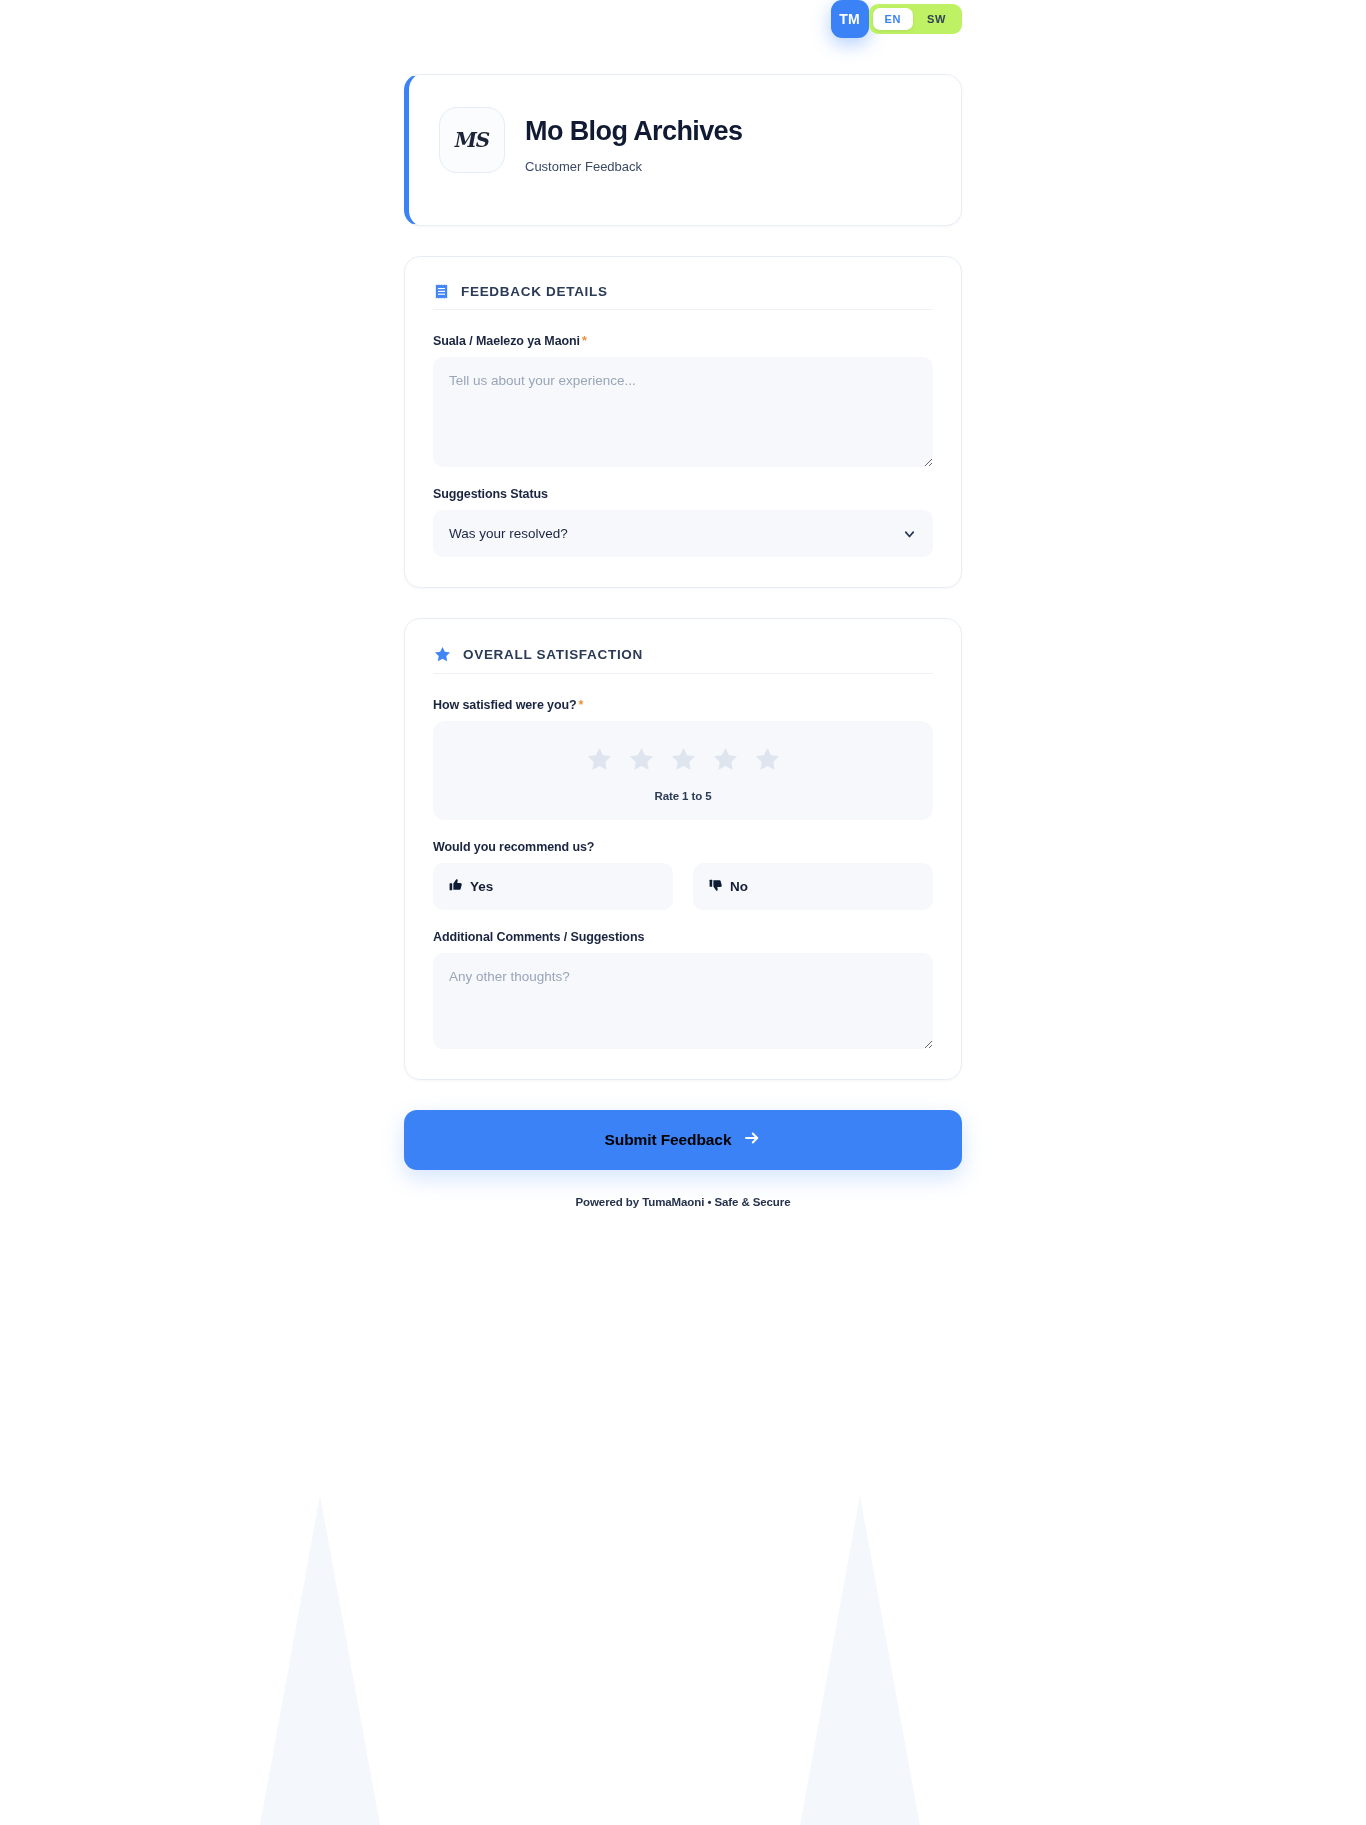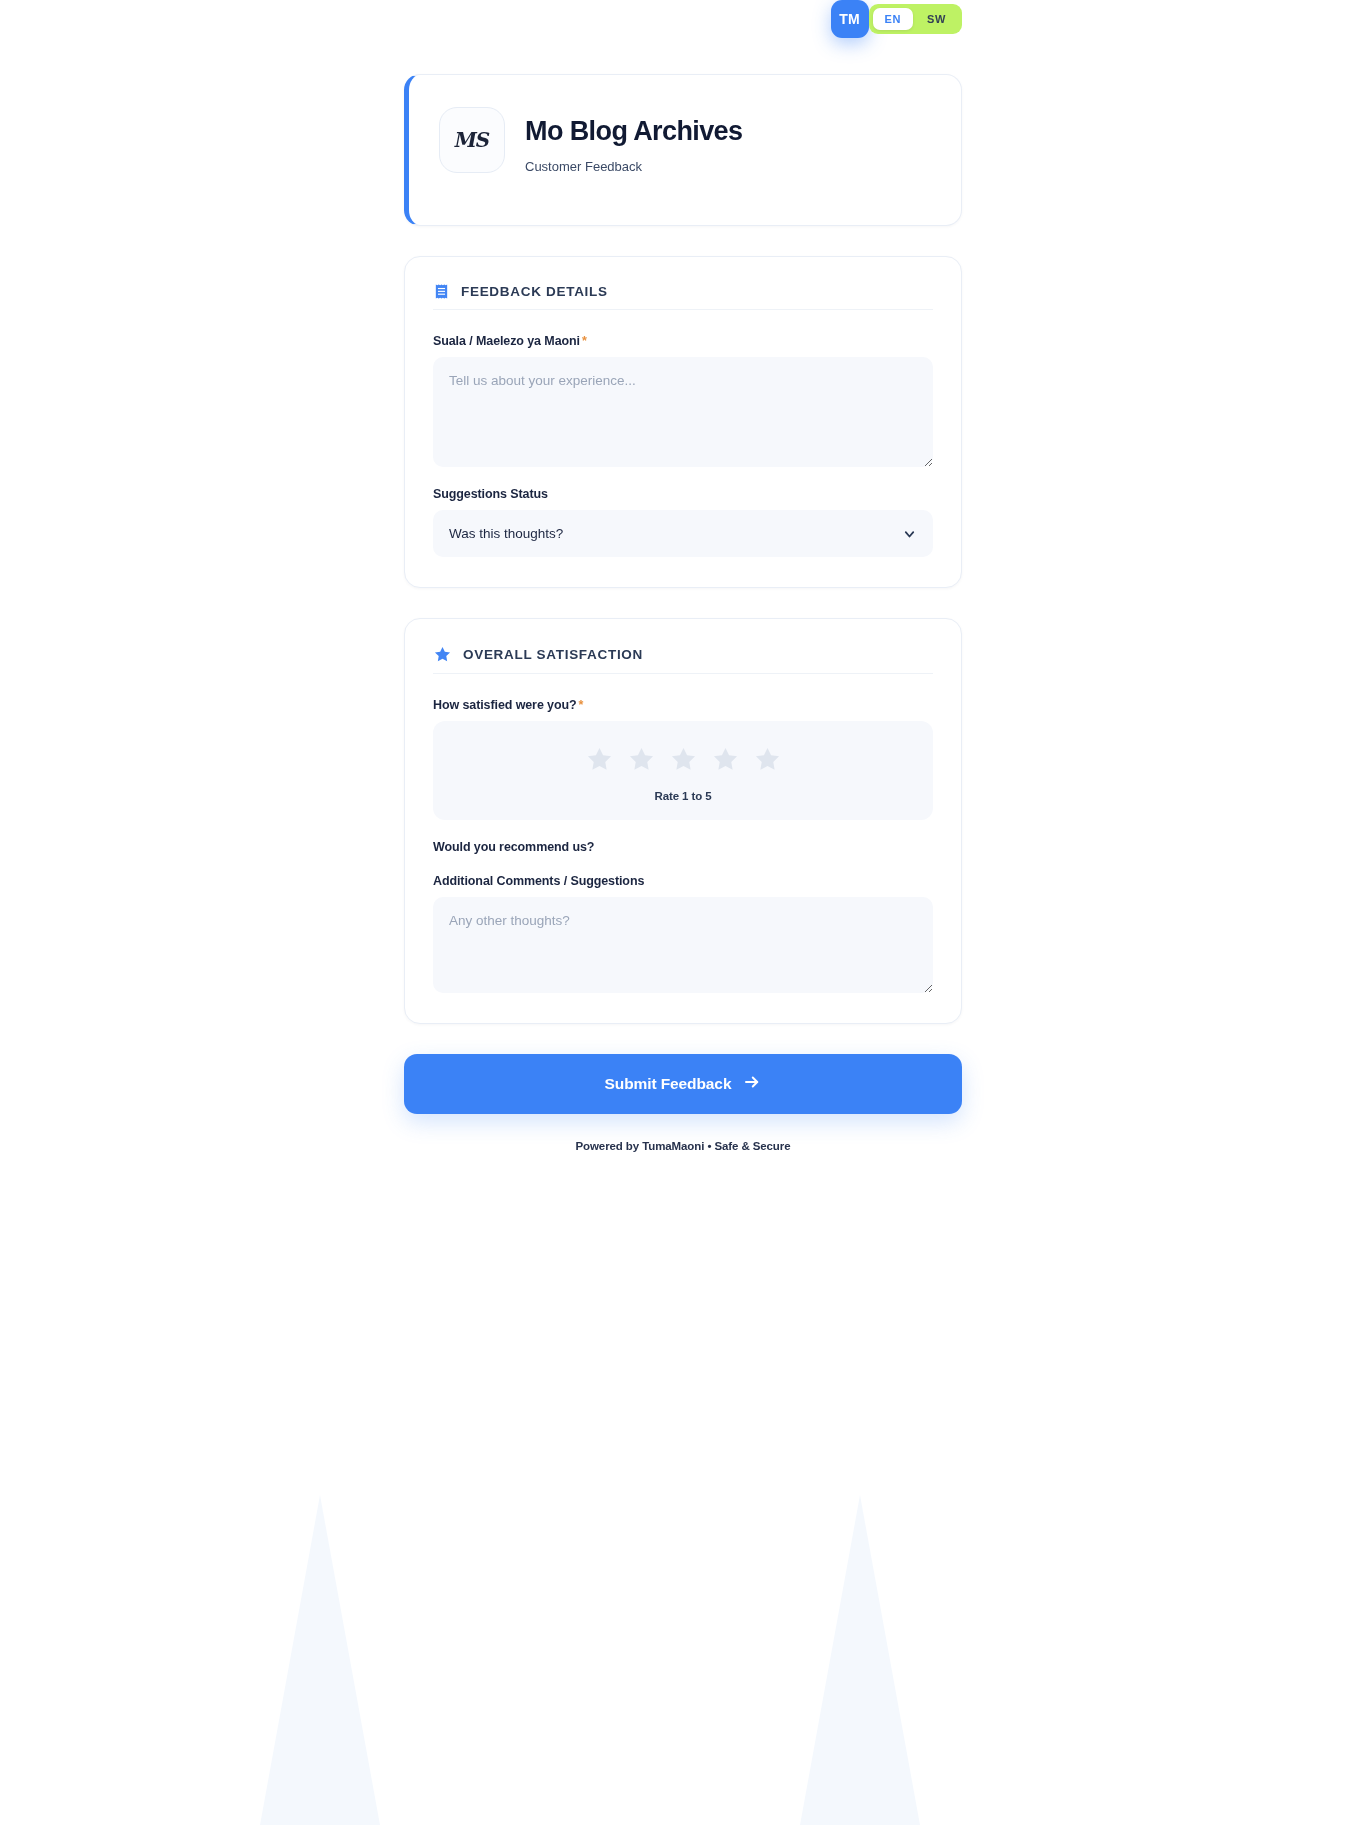--- a/index.html
+++ b/index.html
@@ -277,21 +277,21 @@
 
   
   .submit-btn {
     width: 558px;
     margin: 30px auto 0 auto;
     display: flex;
     align-items: center;
     justify-content: center;
     gap: 12px;
     background: #3b82f6;
-    color: #ffffff;
+    color: #000000;
     border: none;
     border-radius: 13px;
     padding: 19px 20px;
     font-size: 15.5px;
     font-weight: 700;
     letter-spacing: -0.1px;
     cursor: pointer;
     font-family: "Liberation Sans", sans-serif;
     box-shadow: 0 8px 22px rgba(59,130,246,0.22);
   }
@@ -357,21 +357,21 @@
     <div class="field">
       <span class="label">
         <span>Suala / Maelezo ya Maoni</span><span class="req">*</span>
       </span>
       <textarea class="control exp" placeholder="Tell us about your experience..." style=""></textarea>
     </div>
 
     <div class="field">
       <span class="label">Suggestions Status</span>
       <div class="select-wrap">
-        <div class="select-box">Was this thoughts?</div>
+        <div class="select-box">Was your resolved?</div>
         <span class="chev">
           <svg width="15" height="15" viewBox="0 0 24 24" fill="none" stroke="#2b3a55" stroke-width="2.8" stroke-linecap="round" stroke-linejoin="round">
               <polyline points="6 9 12 16 18 9"></polyline>
             </svg>
         </span>
       </div>
     </div>
   </div>
 
   <div class="card section-card">
@@ -415,20 +415,40 @@
                 <path d="M12 2.4l2.95 5.98 6.6.96-4.78 4.65 1.13 6.57L12 17.46l-5.9 3.1 1.13-6.57L2.45 9.34l6.6-.96z"></path>
               </svg>
             </span>
           </div>
         <div class="rate-hint">Rate 1 to 5</div>
       </div>
     </div>
 
     <div class="field">
       <span class="label">Would you recommend us?</span>
+      <div class="yesno">
+        <button class="yesno-btn">
+          <span>
+            <svg width="14" height="14" viewBox="0 0 24 24" fill="#0d1b33" aria-hidden="true">
+              <rect x="1" y="9" width="4.5" height="12" rx="1"></rect>
+              <path d="M7.5 9.6l5-7.4c1.4-.3 2.6.7 2.4 2.1l-.7 4.1h5.2c1.6 0 2.8 1.5 2.4 3l-1.8 6.9c-.3 1.1-1.3 1.8-2.4 1.8H7.5z"></path>
+            </svg>
+          </span>
+          <span>Yes</span>
+        </button>
+        <button class="yesno-btn">
+          <span>
+            <svg width="14" height="14" viewBox="0 0 24 24" fill="#0d1b33" aria-hidden="true">
+              <rect x="1" y="3" width="4.5" height="12" rx="1"></rect>
+              <path d="M7.5 14.4l5 7.4c1.4.3 2.6-.7 2.4-2.1l-.7-4.1h5.2c1.6 0 2.8-1.5 2.4-3l-1.8-6.9c-.3-1.1-1.3-1.8-2.4-1.8H7.5z"></path>
+            </svg>
+          </span>
+          <span>No</span>
+        </button>
+      </div>
     </div>
 
     <div class="field">
       <span class="label">Additional Comments / Suggestions</span>
       <textarea class="control comments" placeholder="Any other thoughts?" style=""></textarea>
     </div>
   </div>
 
   <button class="submit-btn">
     <span>Submit Feedback</span>

